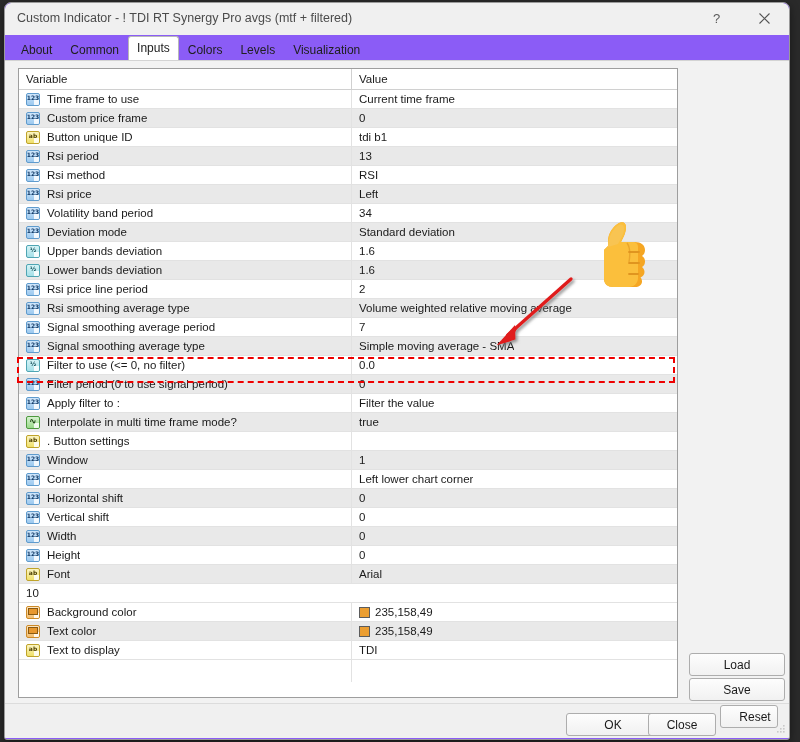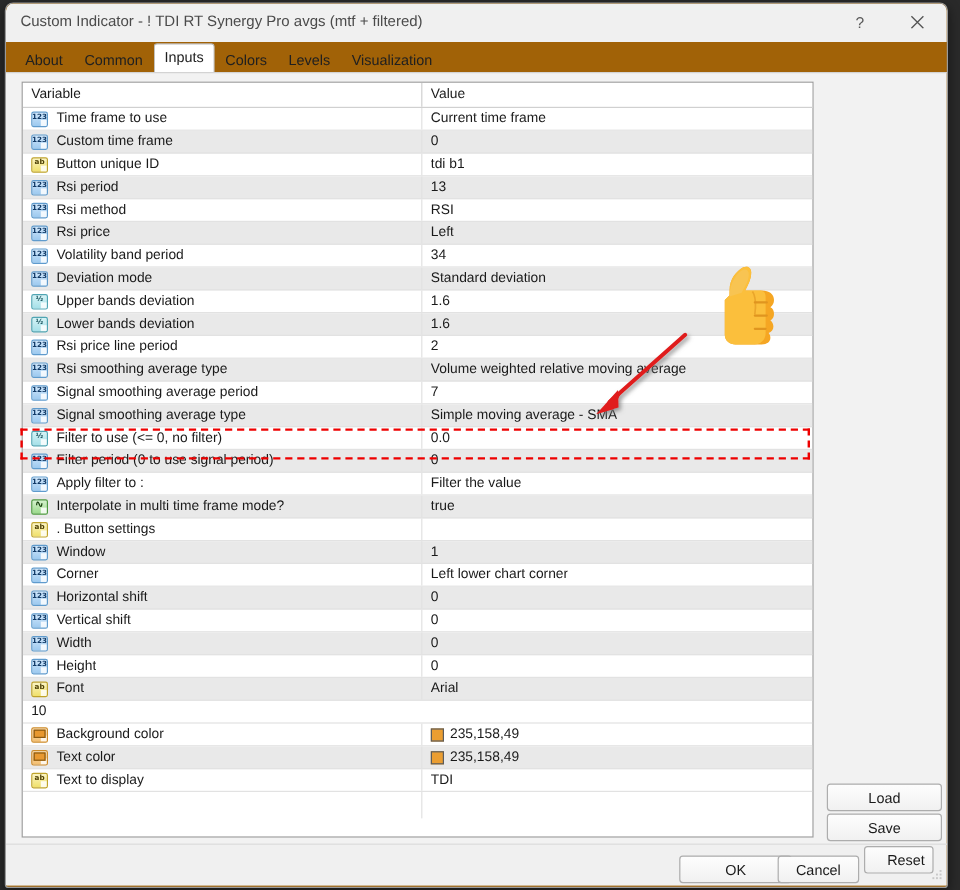--- a/index.html
+++ b/index.html
@@ -21,21 +21,21 @@
     background: #2a2a2a;
   }
 
   
   .window {
     position: absolute;
     left: 4px;
     top: 2px;
     width: 784px;
     height: 736px;
-    background: #a16207;
+    background: #8b5cf6;
     border: 1px solid #9a9a9a;
     border-radius: 7px 7px 3px 3px;
     box-shadow: 0 3px 10px rgba(0,0,0,0.45);
     overflow: hidden;
   }
 
   
   .titlebar {
     position: relative;
     height: 32px;
@@ -343,21 +343,21 @@
               <div class="cell-val">
                 <span class="lbl">Current time frame</span>
               </div>
             </div>
             <div class="row alt">
               <div class="cell-var">
                 <span class="ticon int">
                   <span class="glyph">123</span>
                   <span class="fold"></span>
                 </span>
-                <span class="lbl">Custom time frame</span>
+                <span class="lbl">Custom price frame</span>
               </div>
               <div class="cell-val">
                 <span class="lbl">0</span>
               </div>
             </div>
             <div class="row">
               <div class="cell-var">
                 <span class="ticon str">
                   <span class="glyph">ab</span>
                   <span class="fold"></span>
@@ -726,21 +726,21 @@
           <path d="M25 31 C25 21 30 13 35 9.5 C38 7.5 41 9 41 12.5 C41 18 37.5 23.5 35 28 L25 31 Z" fill="#F8C452"></path>
 
           <path d="M56 36 L46 36 M56 47 L46 47 M55 58 L46 58" stroke="#E0951F" stroke-width="1.8" stroke-linecap="round" fill="none"></path>
           <path d="M44 27 C47 31 47 40 46 46" stroke="#E0951F" stroke-width="1.4" fill="none" opacity="0.6"></path>
         </g>
       </svg>
     </div>
 
     <div class="footer">
       <div class="btn btn-ok">OK</div>
-      <div class="btn btn-cancel">Cancel</div>
+      <div class="btn btn-cancel">Close</div>
       <div class="btn btn-reset">Reset</div>
       <svg class="resize-grip" viewBox="0 0 12 12">
         <g fill="#9a9a9a">
           <rect x="9" y="1" width="1.6" height="1.6"></rect>
           <rect x="6" y="4" width="1.6" height="1.6"></rect>
             <rect x="9" y="4" width="1.6" height="1.6"></rect>
           <rect x="3" y="7" width="1.6" height="1.6"></rect>
             <rect x="6" y="7" width="1.6" height="1.6"></rect>
             <rect x="9" y="7" width="1.6" height="1.6"></rect>
         </g>

